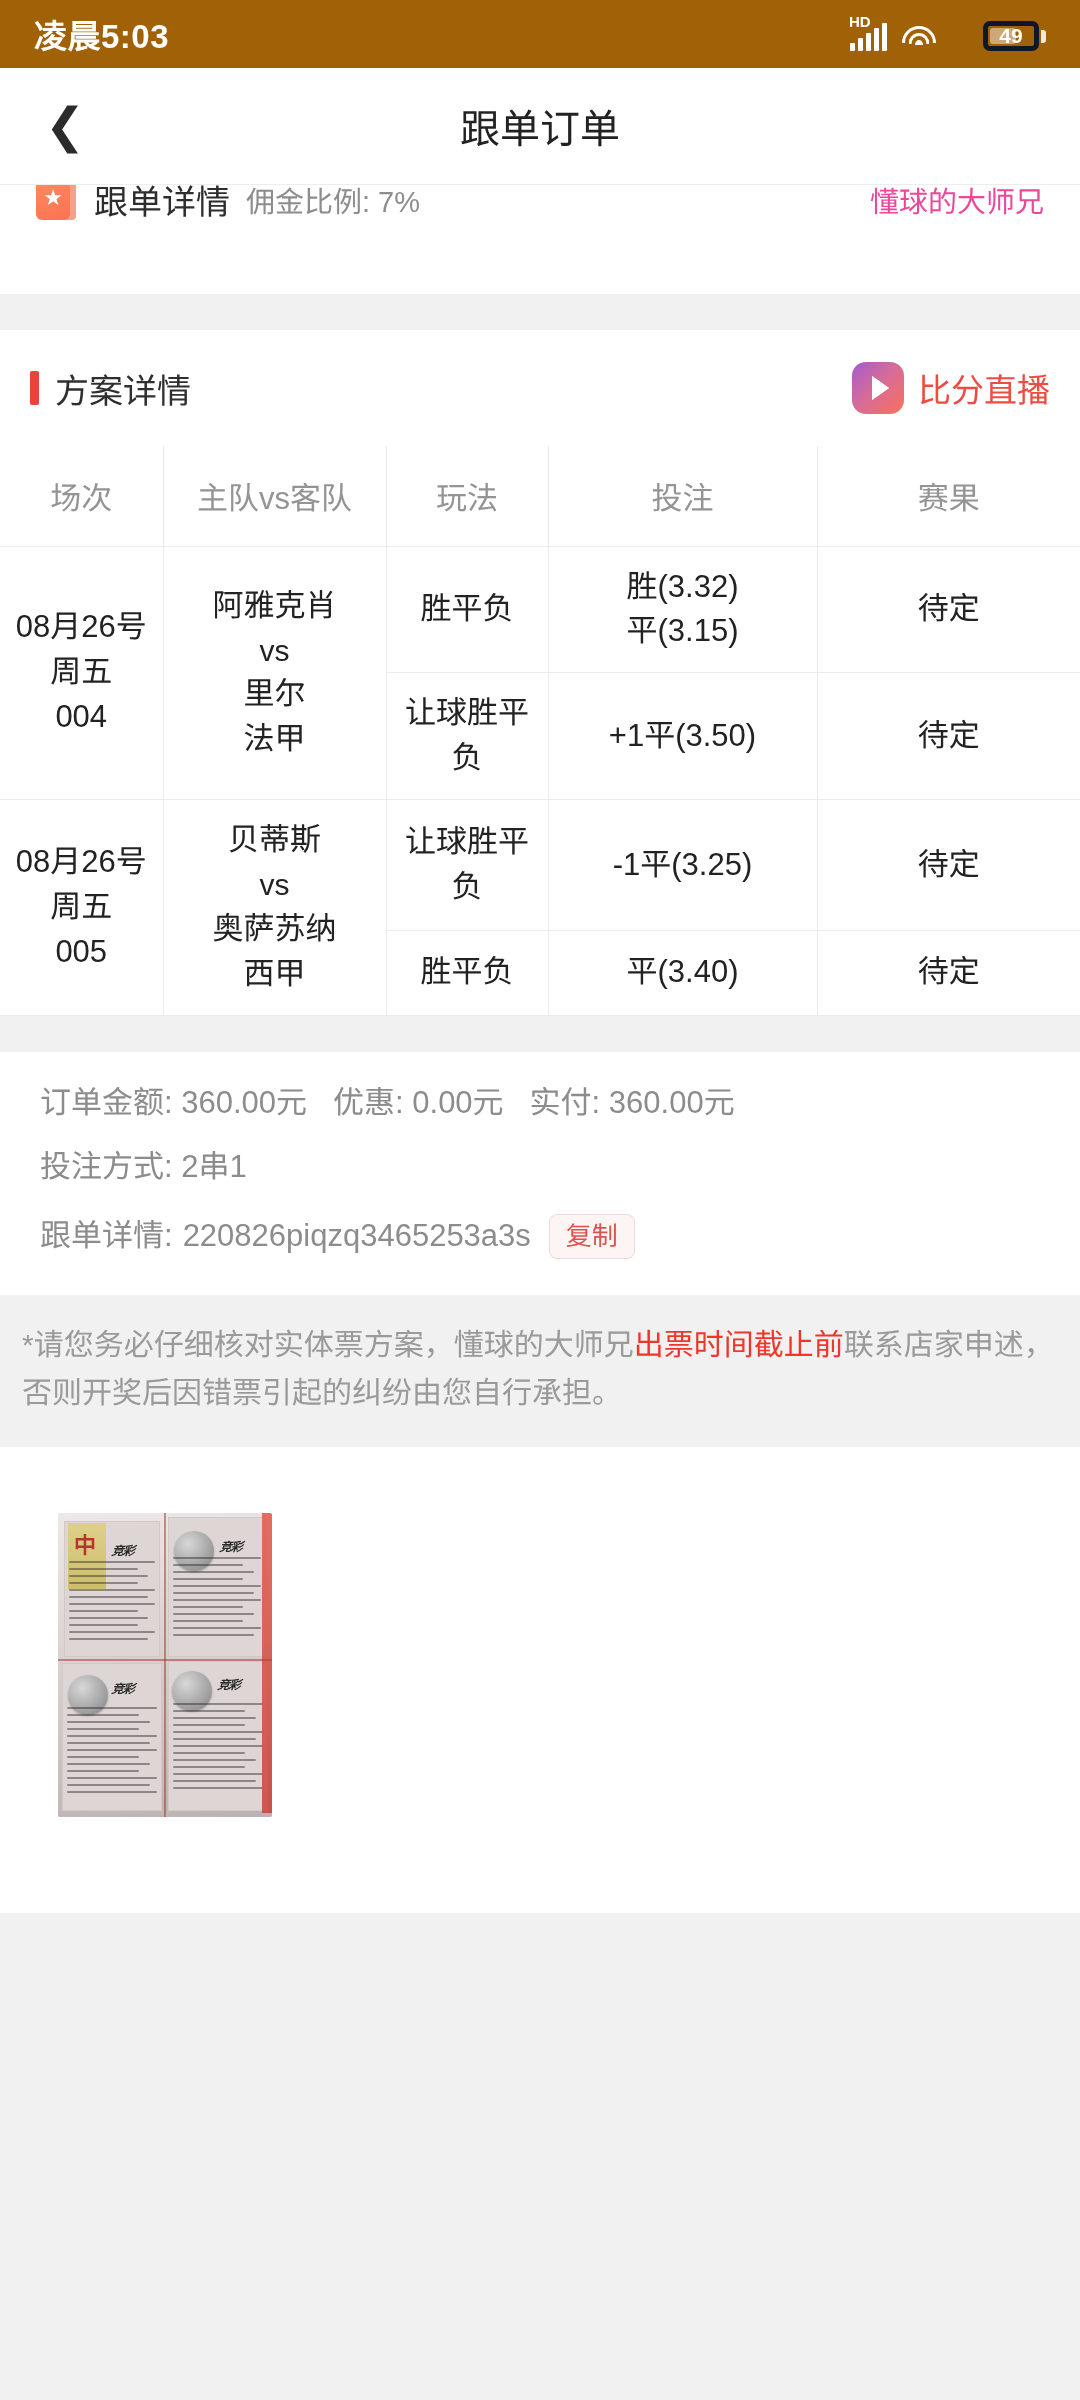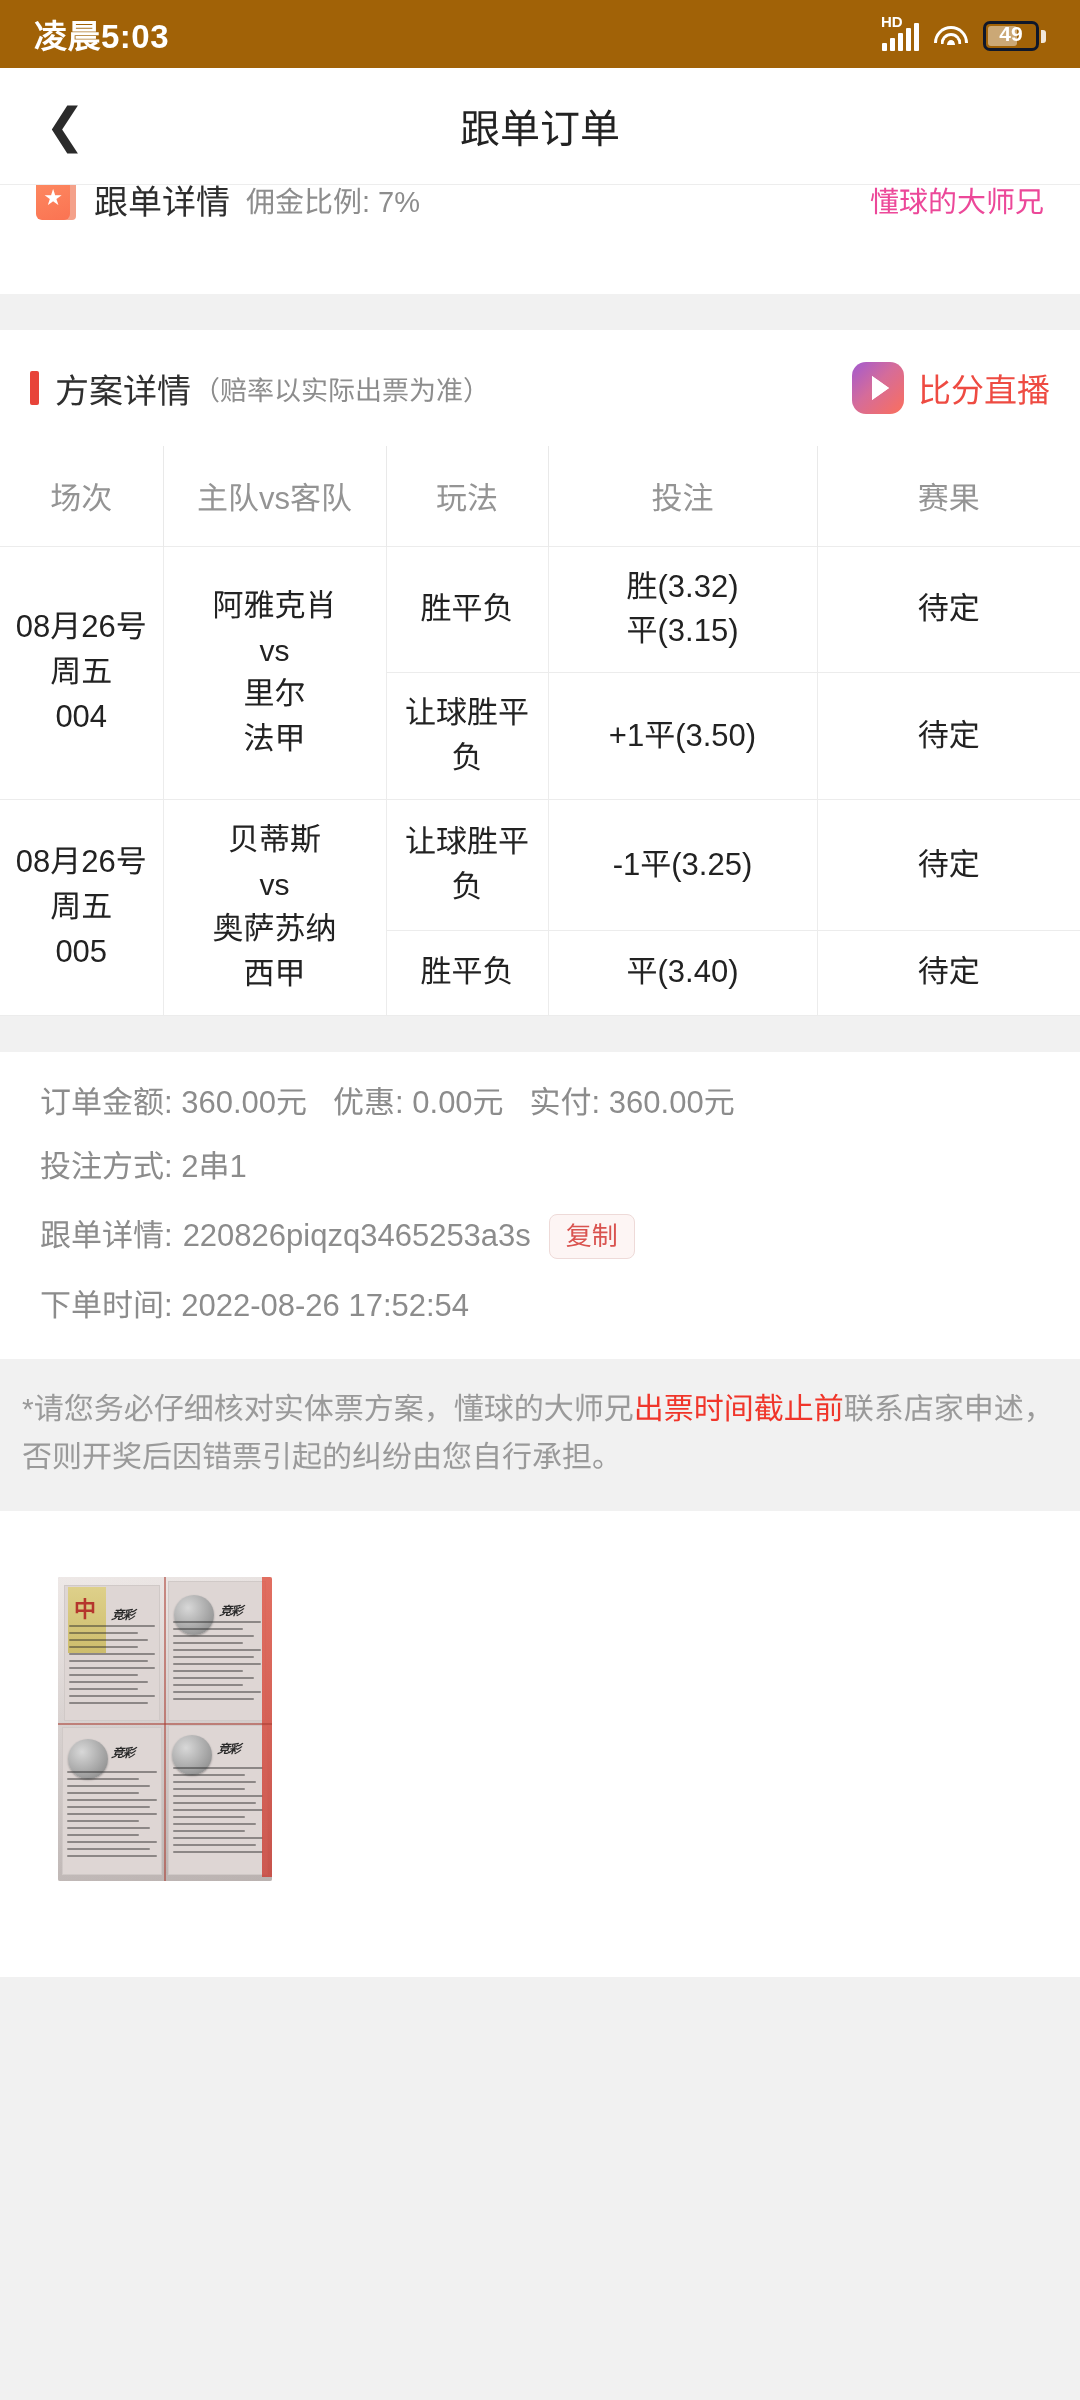--- a/index.html
+++ b/index.html
@@ -30,22 +30,22 @@
   .bars i:nth-child(4){ height:23px; }
   .bars i:nth-child(5){ height:28px; }
   .wifi{ width:36px; height:27px; position:relative; }
   .wifi b{ position:absolute; left:50%; transform:translateX(-50%);
            border:3px solid #fff; border-bottom:none;
            border-radius:50% 50% 0 0 / 100% 100% 0 0; display:block; }
   .wifi b:nth-child(1){ width:34px; height:17px; top:2px; }
   .wifi b:nth-child(2){ width:21px; height:11px; top:9px; }
   .wifi b:nth-child(3){ width:8px; height:5px; top:16px; border-width:4px;}
   .battery{ display:flex; align-items:center; }
-  .battery .shell{ width:56px; height:30px; border:3px solid #0f172a; border-radius:7px;
-                   position:relative; display:flex; align-items:flex-end; padding:2px; }
+  .battery .shell{ width:56px; height:30px; border:5px solid #0f172a; border-radius:7px;
+                   position:relative; display:flex; align-items:center; padding:2px;margin-left:32px; }
   .battery .fill{ height:100%; width:62%; background:#fff; opacity:.45; border-radius:3px;}
   .battery .num{ position:absolute; left:0; right:0; text-align:center;
                  font-size:21px; font-weight:bold; line-height:24px; }
   .battery .tip{ width:5px; height:13px; background:#fff; border-radius:0 3px 3px 0; margin-left:2px; opacity:.85;}
 
   
   .navbar{
     height:116px; background:#fff; position:relative;
     display:flex; align-items:center; justify-content:center;
   }
@@ -238,21 +238,20 @@
   </div>
 </div>
 
 <div class="gap" style="height:36px"></div>
 
 <div class="card">
 
   <div class="section-head">
     <span class="red-bar"></span>
     <span class="section-title">方案详情</span>
-    <span class="section-note">（赔率以实际出票为准）</span>
     <span class="live">
       <span class="live-icon">
           <span class="play"></span>
         </span>
       <span class="live-label">比分直播</span>
     </span>
   </div>
 
   <table class="plan">
     <colgroup>
@@ -330,23 +329,20 @@
     <span class="seg">实付: 360.00元</span>
   </div>
   <div class="line">
     <span>投注方式: 2串1</span>
   </div>
   <div class="line">
     <span class="seg" style="margin-right:10px">跟单详情:</span>
     <span>220826piqzq3465253a3s</span>
     <span class="copy-btn">复制</span>
   </div>
-  <div class="line">
-    <span>下单时间: 2022-08-26 17:52:54</span>
-  </div>
 </div>
 
 <div class="warn">
   <span>*请您务必仔细核对实体票方案，懂球的大师兄</span><span class="hl">出票时间截止前</span><span>联系店家申述，否则开奖后因错票引起的纠纷由您自行承担。</span>
 </div>
 
 <div class="photo-wrap">
   <div class="ticket-photo">
     <div class="tp-bg"></div>
 

